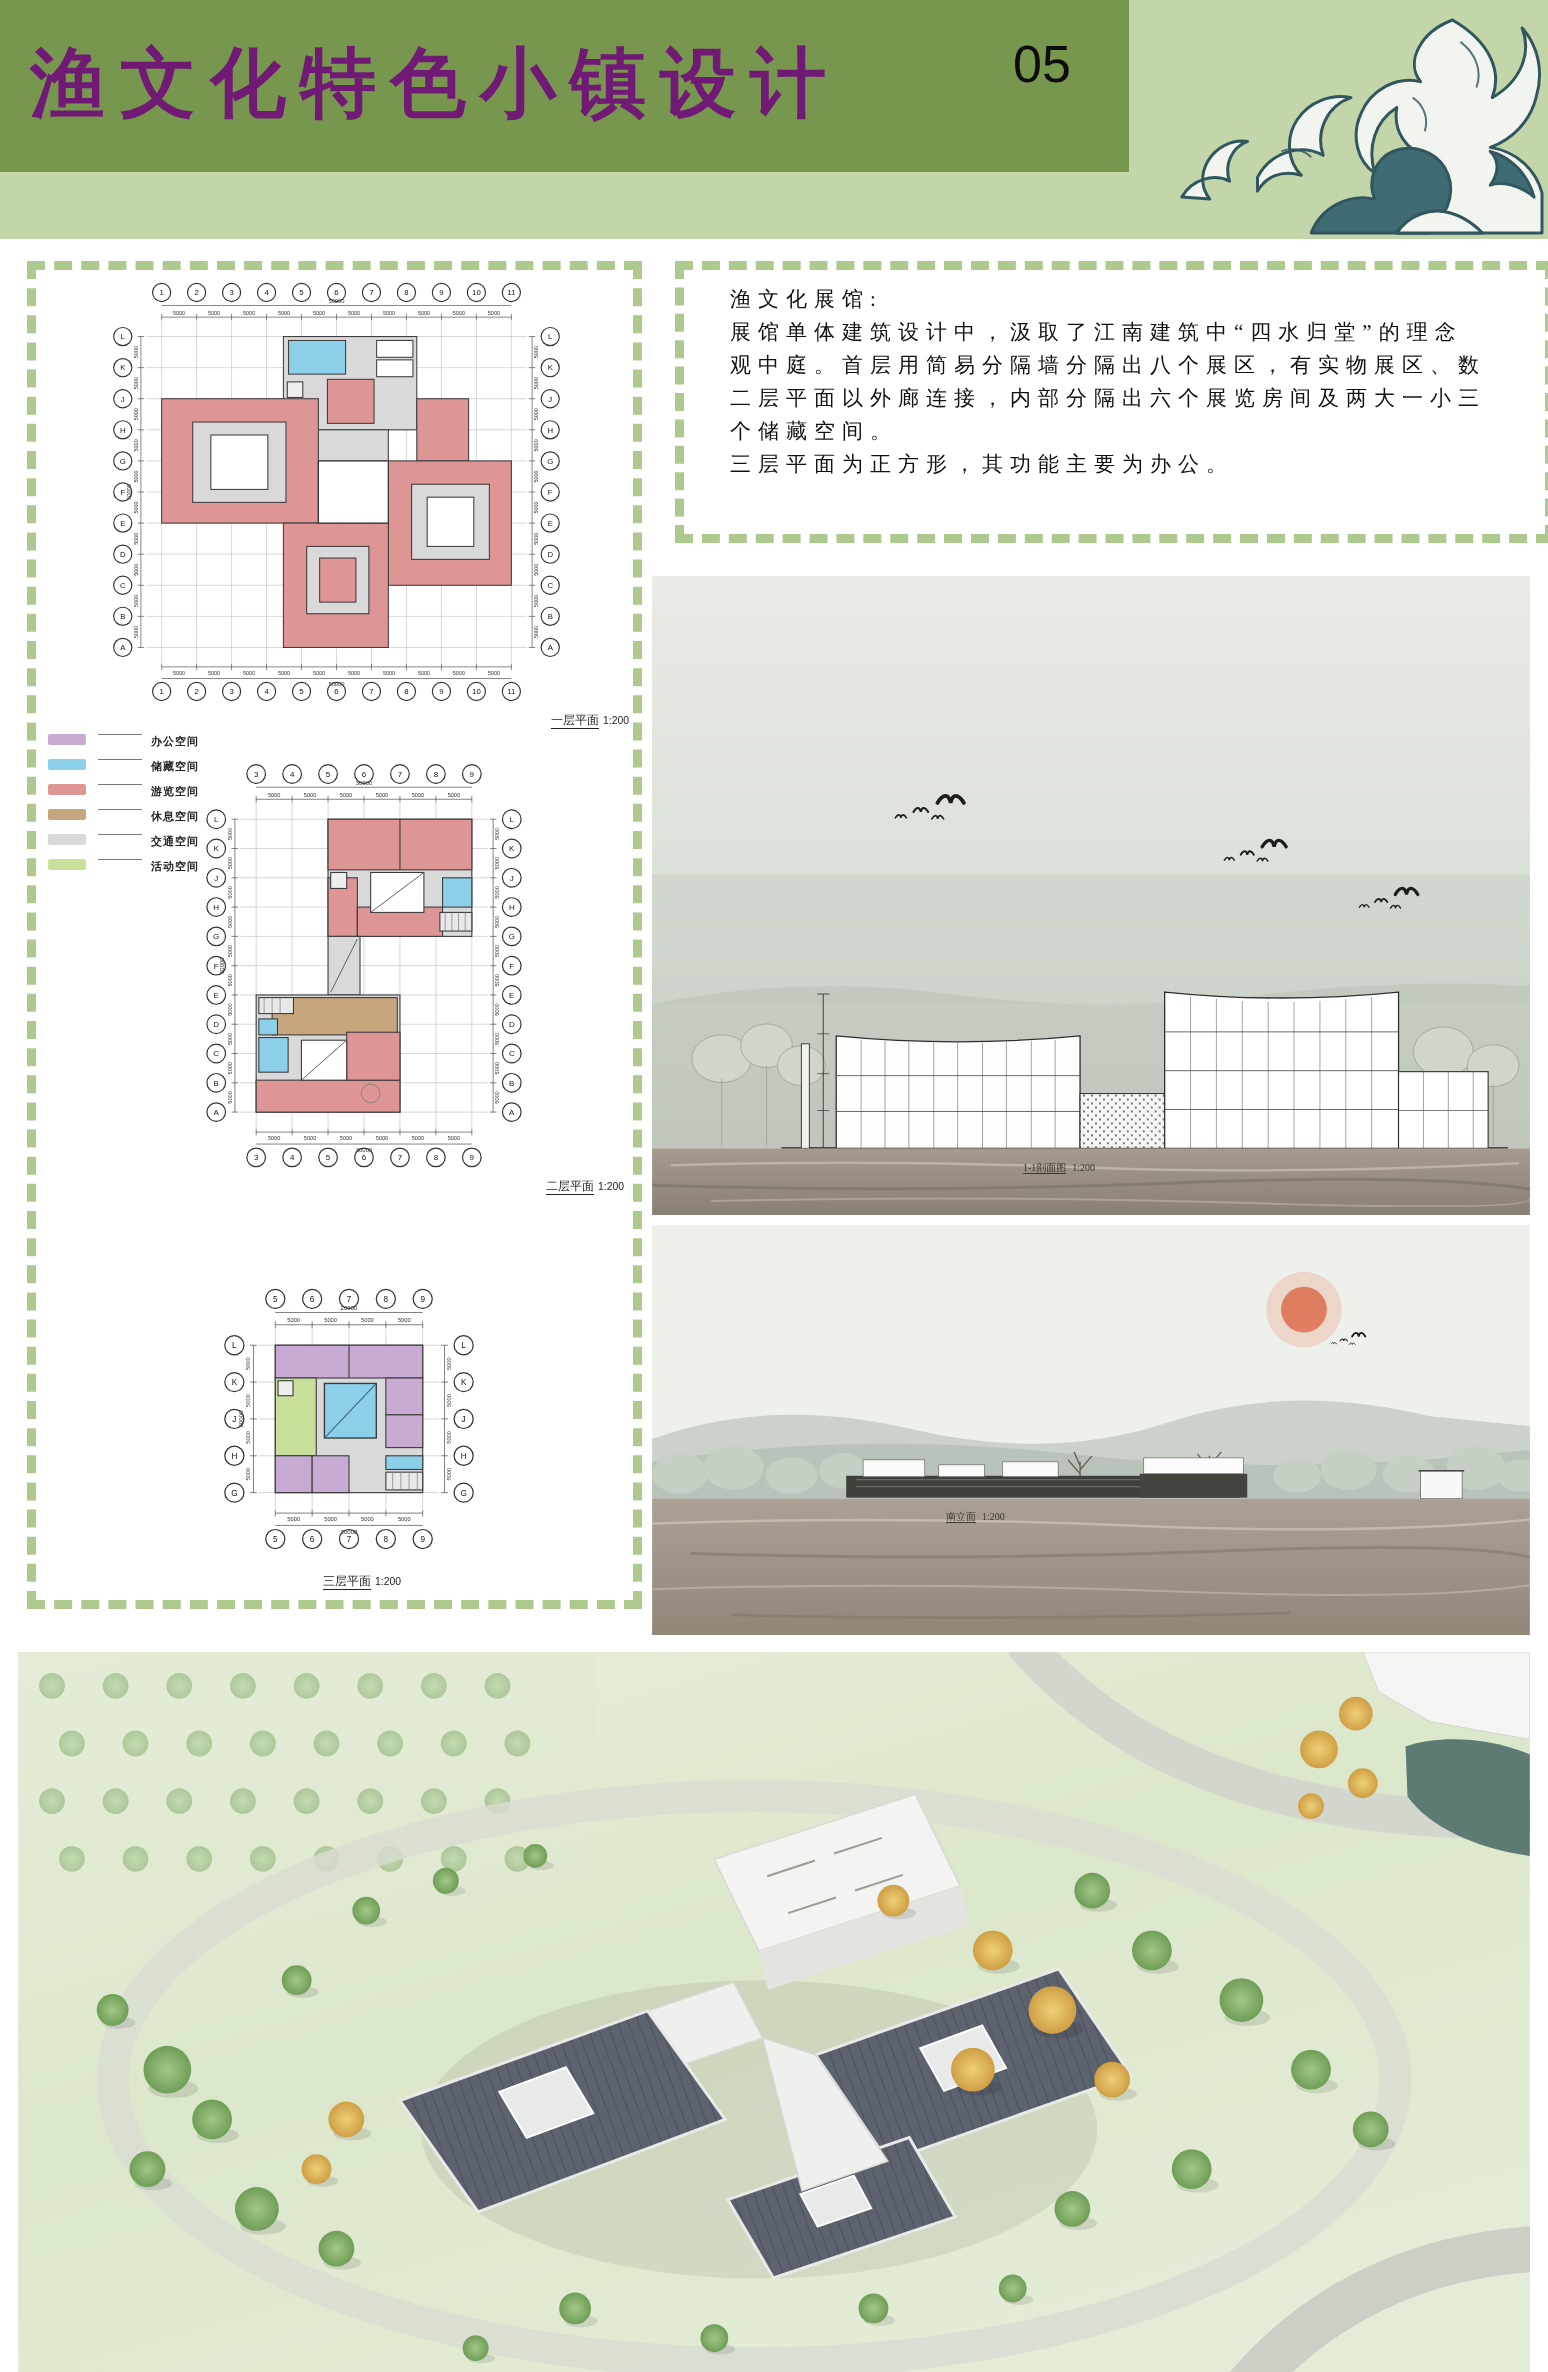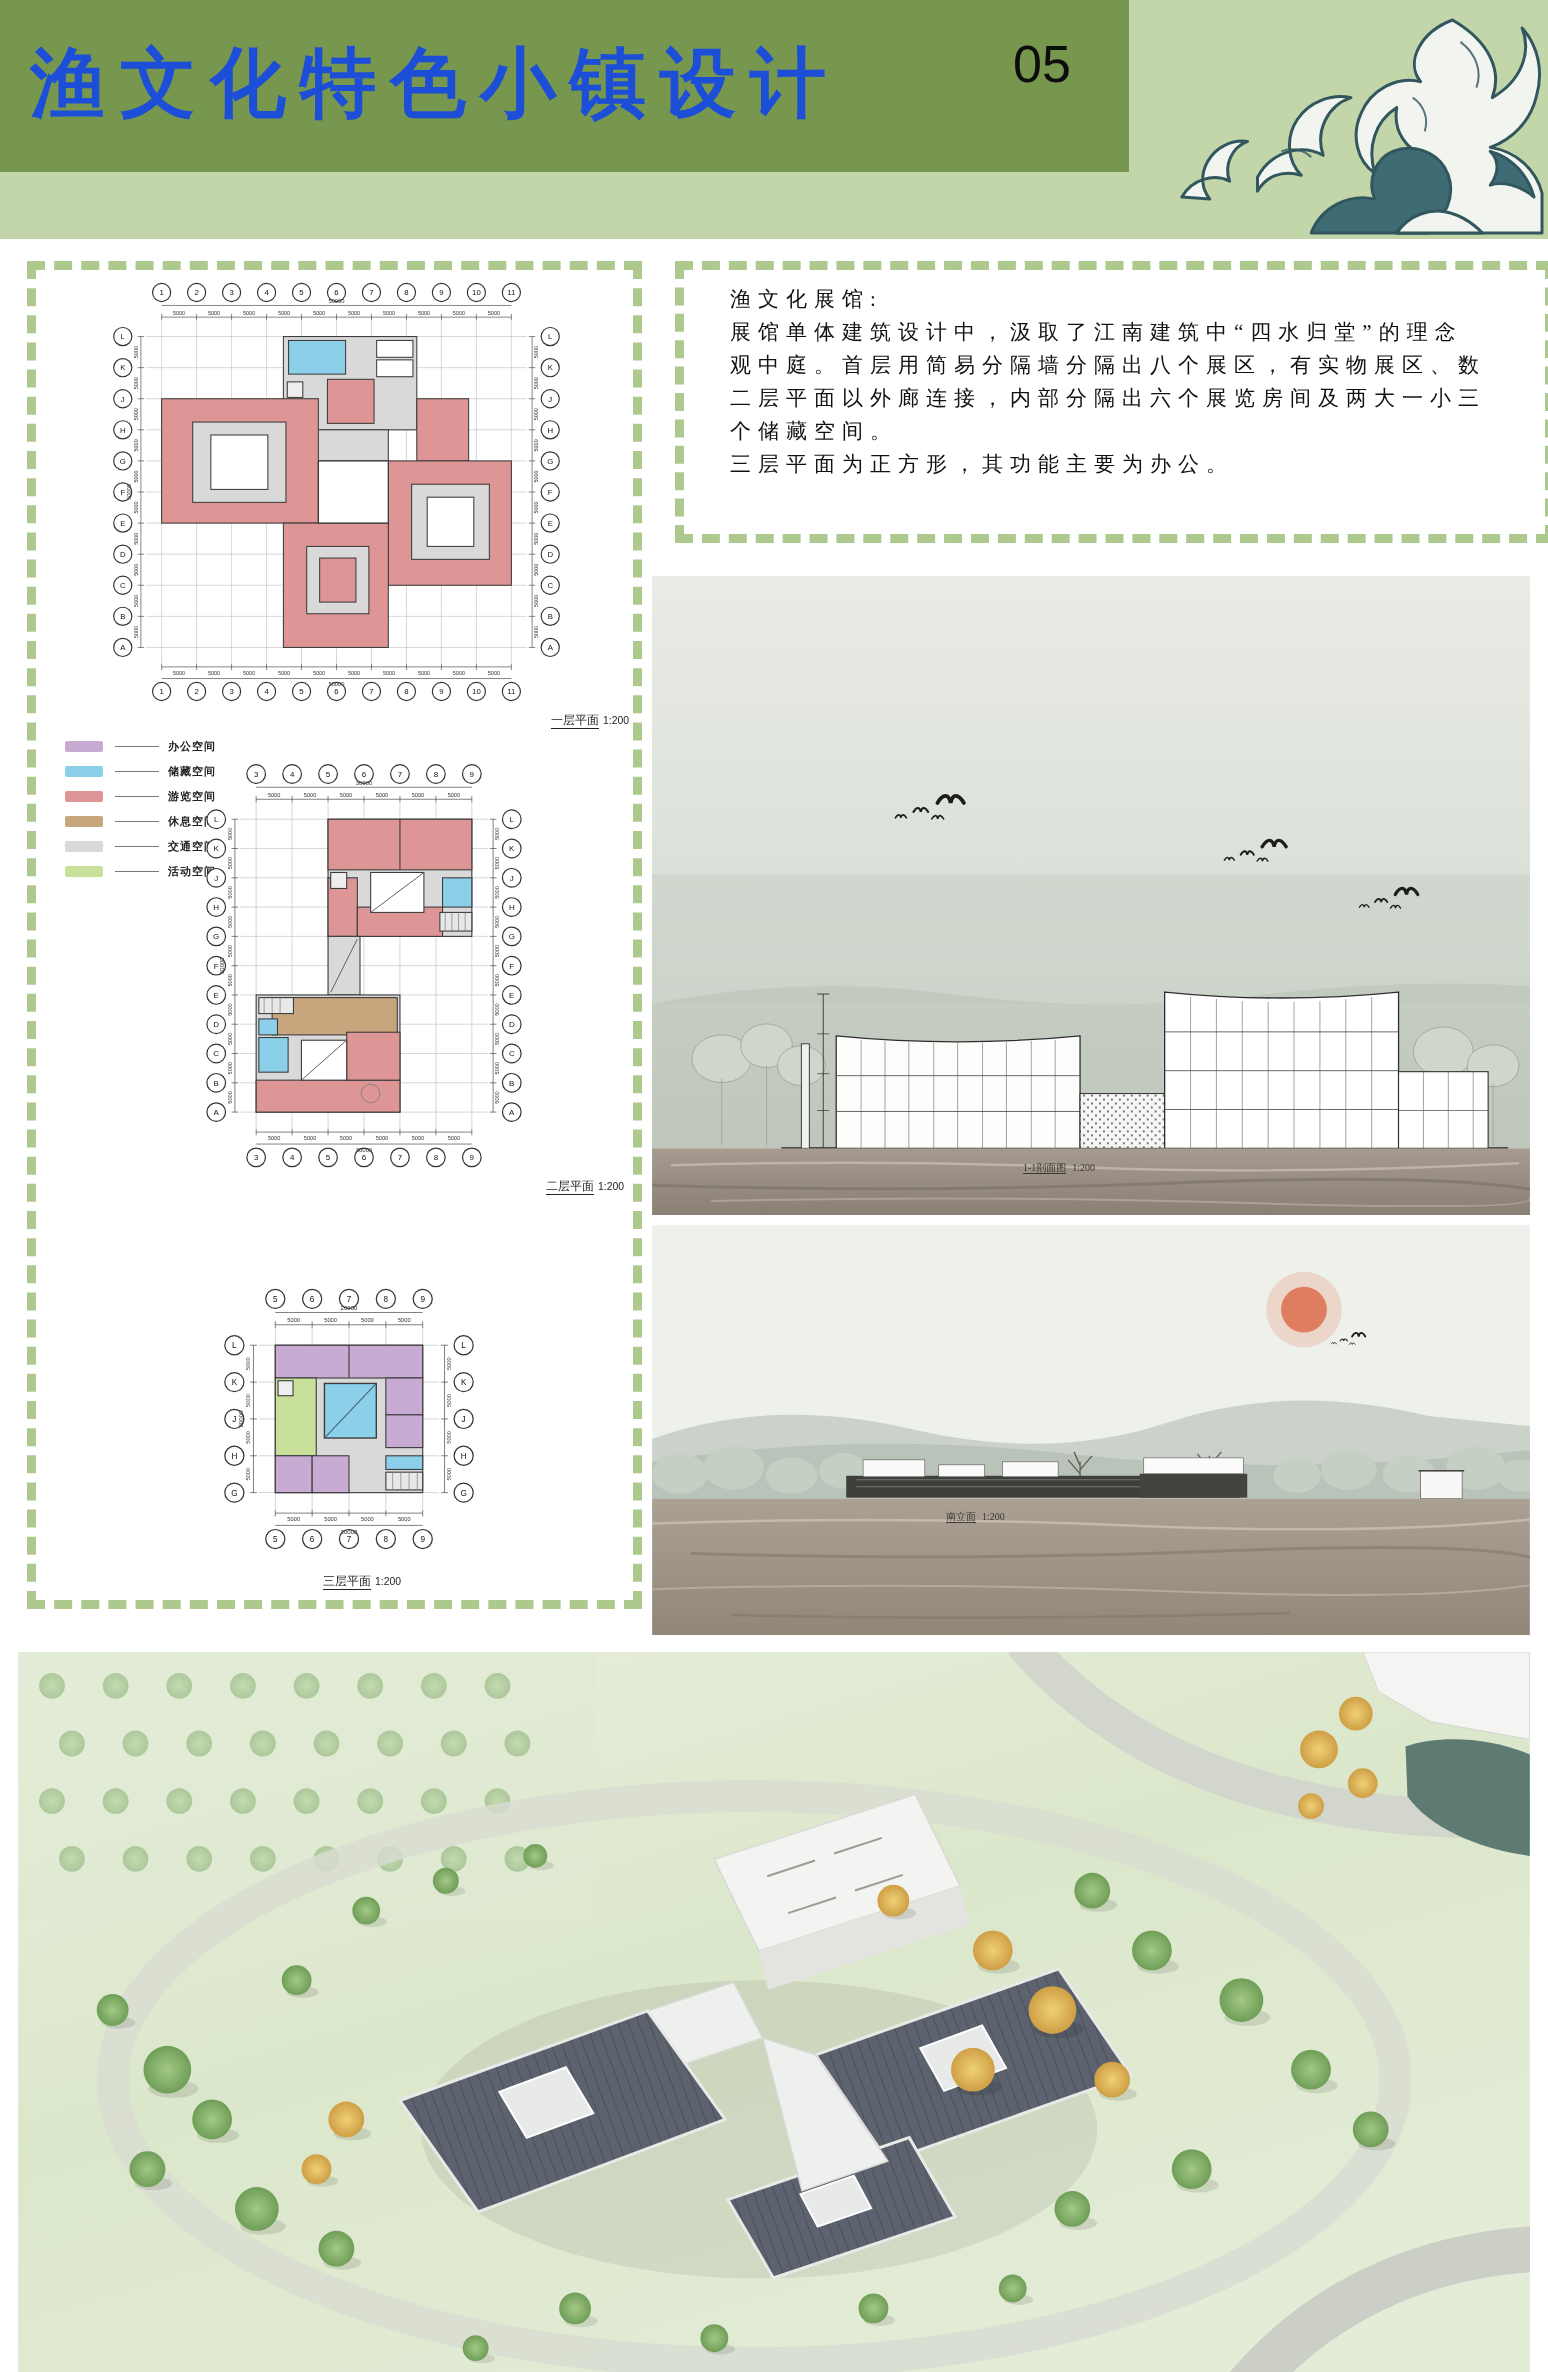--- a/index.html
+++ b/index.html
@@ -2,38 +2,38 @@
 <html><head>
 <meta charset="utf-8">
 <style>
   html,body{margin:0;padding:0;}
   body{width:1548px;height:2372px;position:relative;background:#fff;
        font-family:"Liberation Serif","DejaVu Serif",serif;overflow:hidden;}
   .abs{position:absolute;}
   
   #band-light{left:0;top:0;width:1548px;height:239px;background:#c3d6aa;}
   #band-dark{left:0;top:0;width:1129px;height:172px;background:#78974e;}
-  #main-title{left:30px;top:4px;font-size:76px;line-height:159px;color:#1d4ed8;
+  #main-title{left:30px;top:4px;font-size:76px;line-height:159px;color:#701a75;
       letter-spacing:14px;font-weight:600;white-space:nowrap;}
   #page-num{left:1013px;top:34px;font-size:52px;color:#0d0d0d;
       font-family:"Liberation Sans","DejaVu Sans",sans-serif;}
   
   .dashed{border:9px dashed #adc98d;background:#ffffff;box-sizing:border-box;}
   #left-panel{left:27px;top:261px;width:615px;height:1348px;}
   #text-panel{left:675px;top:261px;width:879px;height:282px;padding:13px 18px 0 46px;}
   .text-line{font-size:21px;line-height:33px;letter-spacing:7px;color:#111;white-space:nowrap;}
   
   .plan-label{font-size:12px;color:#222;white-space:nowrap;}
   .plan-label .lbl-name{border-bottom:1.5px solid #222;padding-bottom:1px;margin-right:4px;}
   .plan-label .lbl-scale{font-size:10.4px;font-family:"Liberation Sans",sans-serif;}
   .dwg-label{font-size:10px;color:#3c3831;white-space:nowrap;}
   .dwg-label .lbl-name{border-bottom:1.2px solid #3c3831;margin-right:6px;}
   
   #legend-list{left:12px;top:464px;}
-  .legend-row{display:flex;align-items:center;height:25px;margin-left:17px;}
+  .legend-row{display:flex;height:25px;}
   .legend-swatch{display:inline-block;width:38px;height:11px;border-radius:2px;}
   .legend-line{display:inline-block;width:44px;border-top:1px solid #777;margin:0 9px 0 12px;}
   .legend-label{font-size:11px;font-weight:600;color:#222;letter-spacing:1px;}
   
   .img-box{overflow:hidden;margin-top:16px;}
   svg{display:block;}
   text{font-family:"Liberation Sans","DejaVu Sans",sans-serif;}
 </style>
 </head>
 <body>

